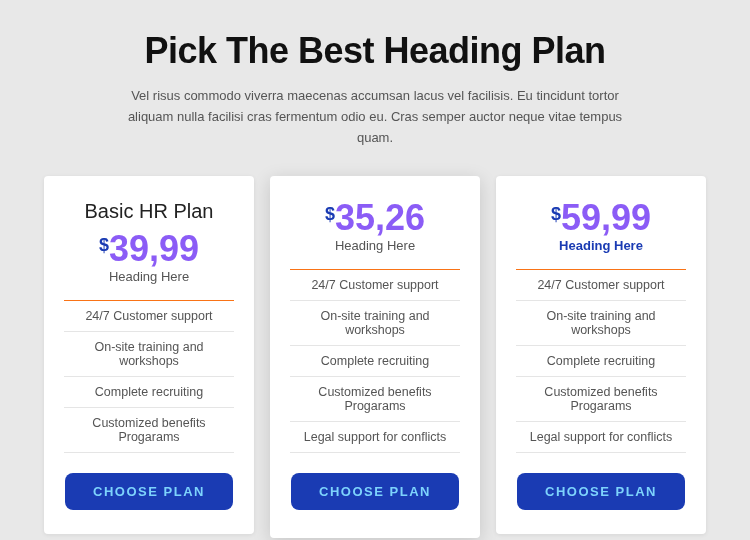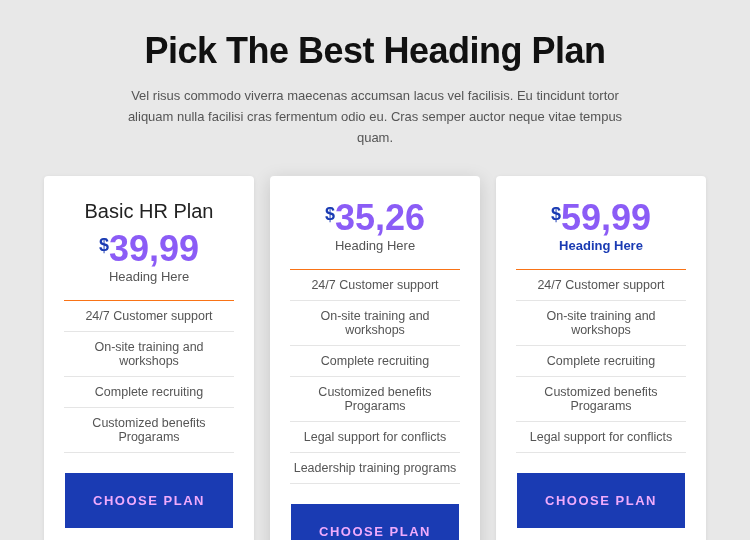--- a/index.html
+++ b/index.html
@@ -91,24 +91,24 @@
       color: #555;
       text-align: center;
       padding: 8px 0;
       border-bottom: 1px solid #e5e5e5;
     }
     .features-list li:first-child {
       border-top: 1px solid #f97316;
     }
     .choose-btn {
       background: #1a3bb3;
-      color: #f0abfc;
+      color: #7dd3fc;
       border: none;
-      border-radius: 0;
-      padding: 20px 28px;
+      border-radius: 8px;
+      padding: 11px 28px;
       font-size: 13px;
       font-weight: 700;
       letter-spacing: 1.5px;
       cursor: pointer;
       text-transform: uppercase;
       margin-top: auto;
     }
     .plan-heading-blue {
       font-size: 13px;
       color: #1a3bb3;
@@ -143,21 +143,20 @@
         <span class="price-dollar">$</span>
         <span class="price-amount">35,26</span>
       </div>
       <div class="plan-heading">Heading Here</div>
       <ul class="features-list">
         <li>24/7 Customer support</li>
         <li>On-site training and workshops</li>
         <li>Complete recruiting</li>
         <li>Customized benefits Progarams</li>
         <li>Legal support for conflicts</li>
-        <li>Leadership training programs</li>
       </ul>
       <button class="choose-btn">CHOOSE PLAN</button>
     </div>
     <div class="plan-card">
       <div class="plan-price">
         <span class="price-dollar">$</span>
         <span class="price-amount">59,99</span>
       </div>
       <div class="plan-heading-blue">Heading Here</div>
       <ul class="features-list">

